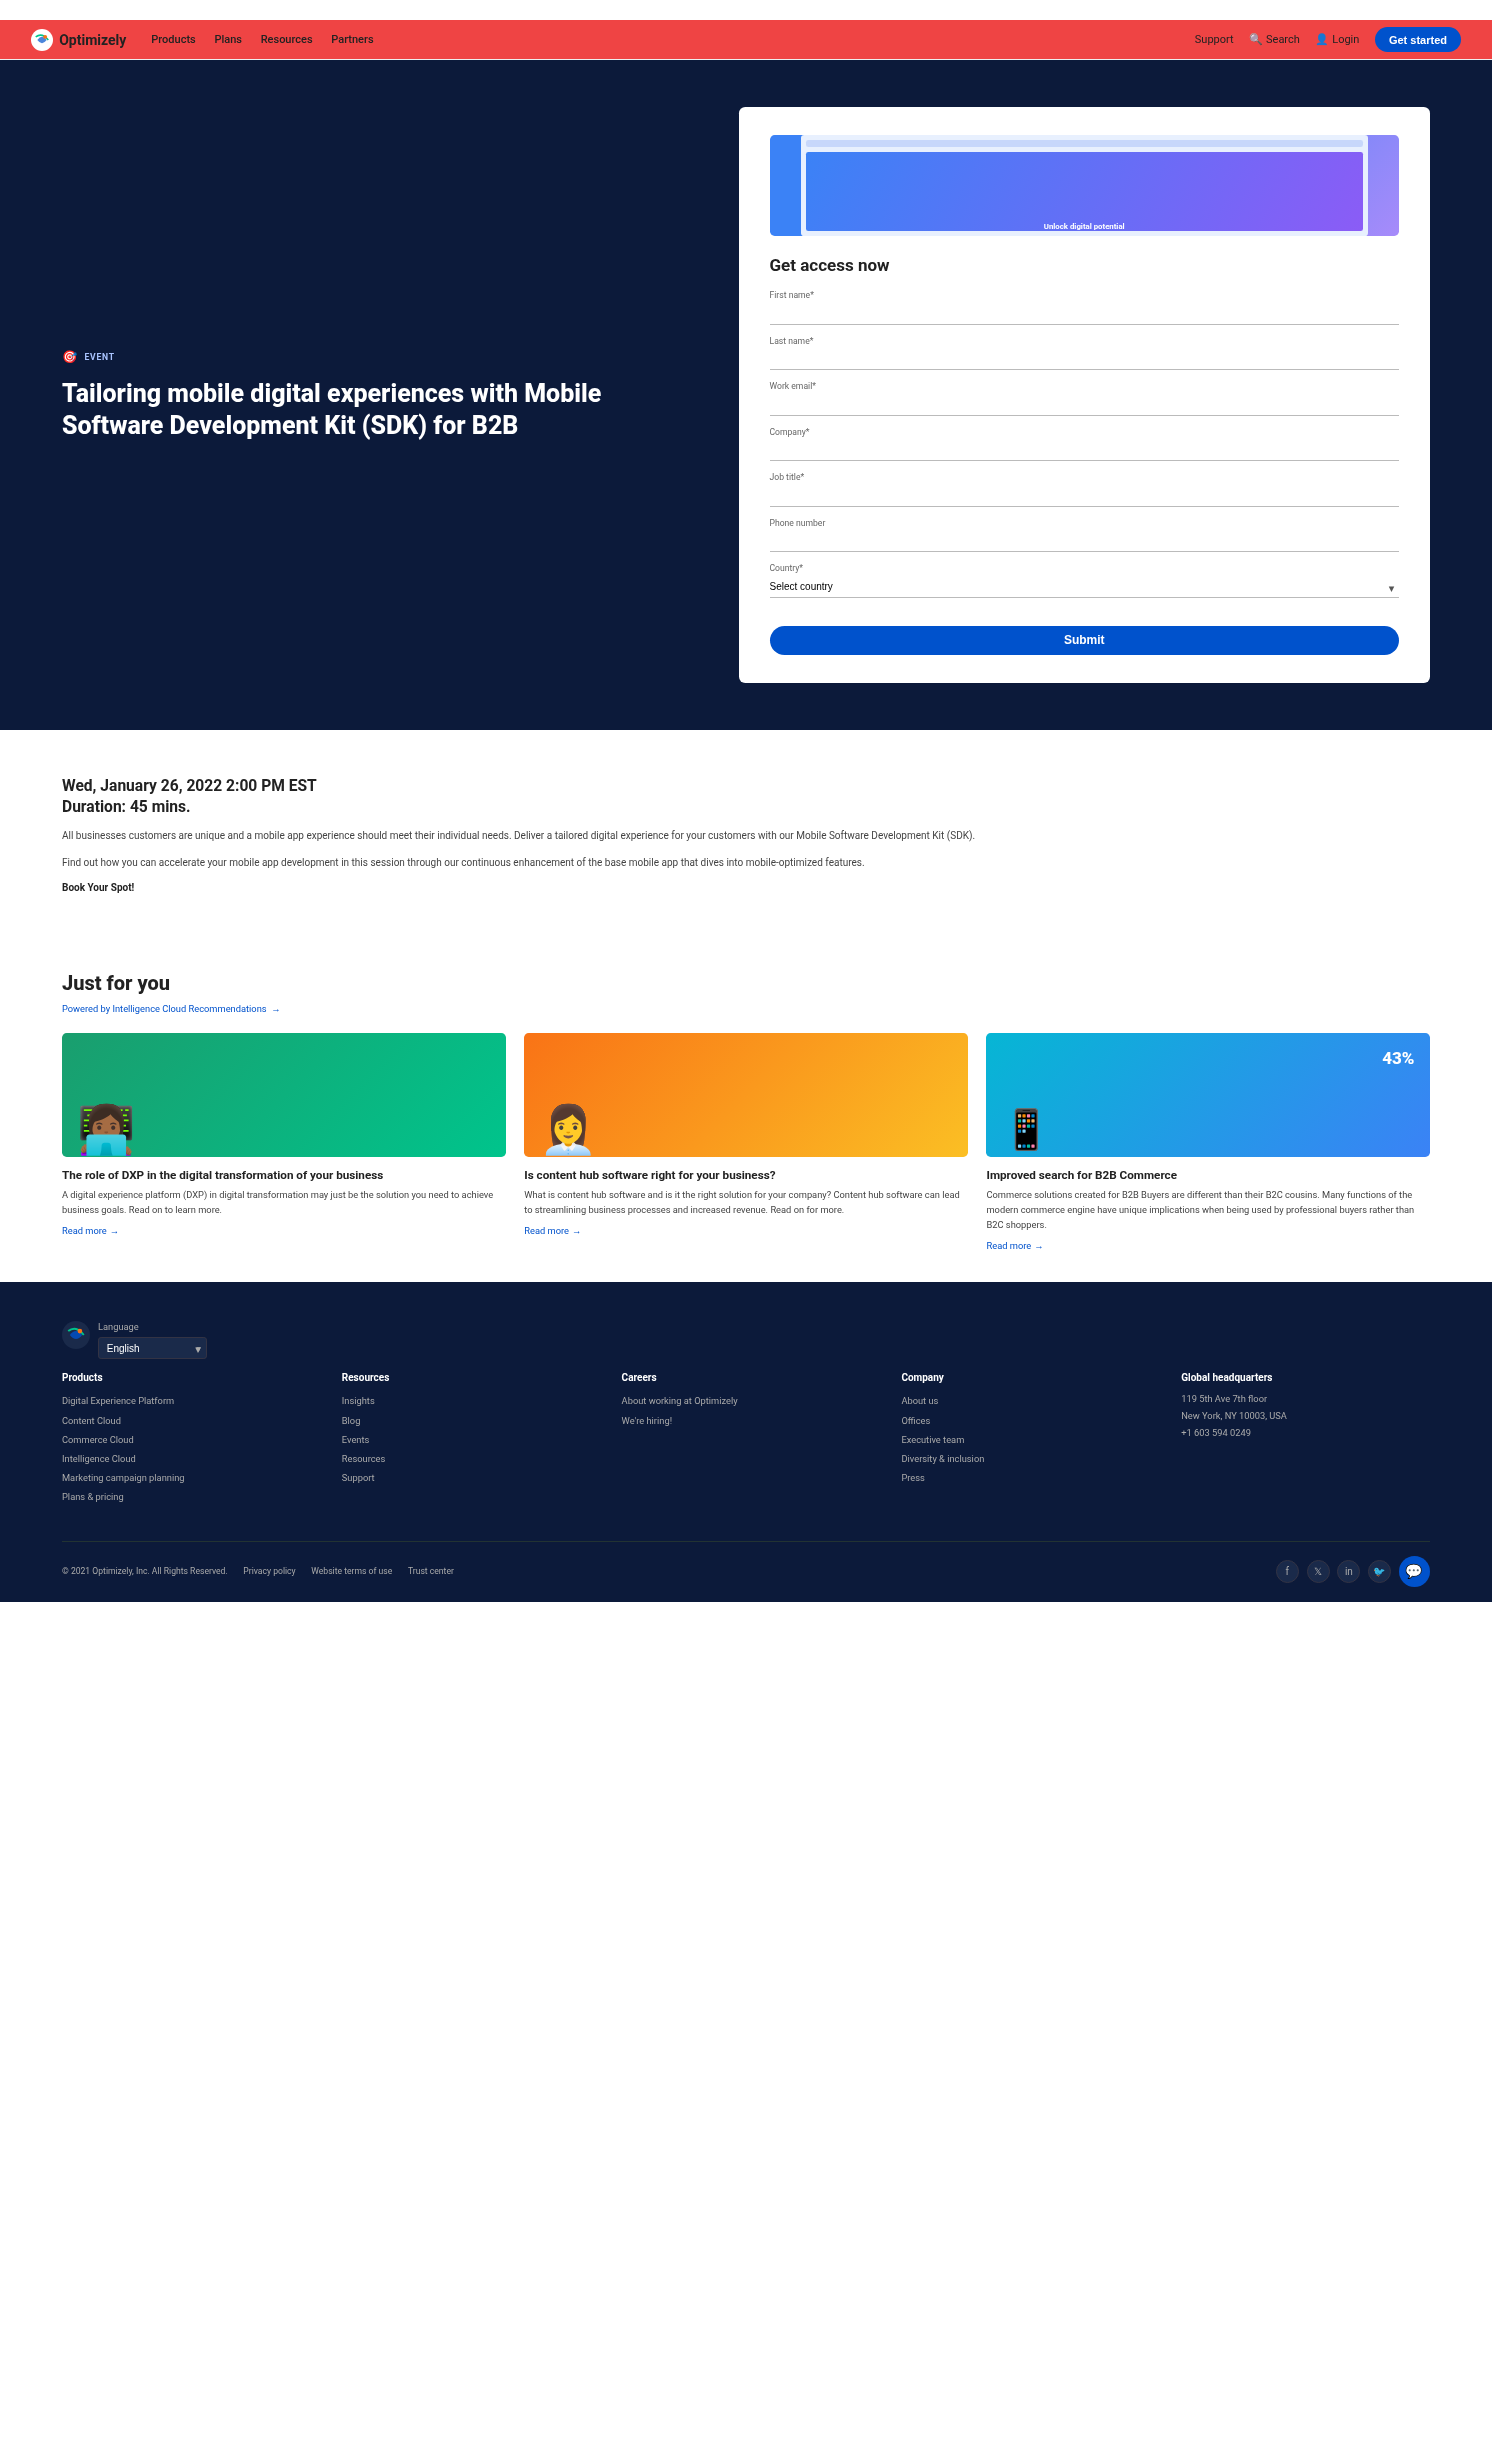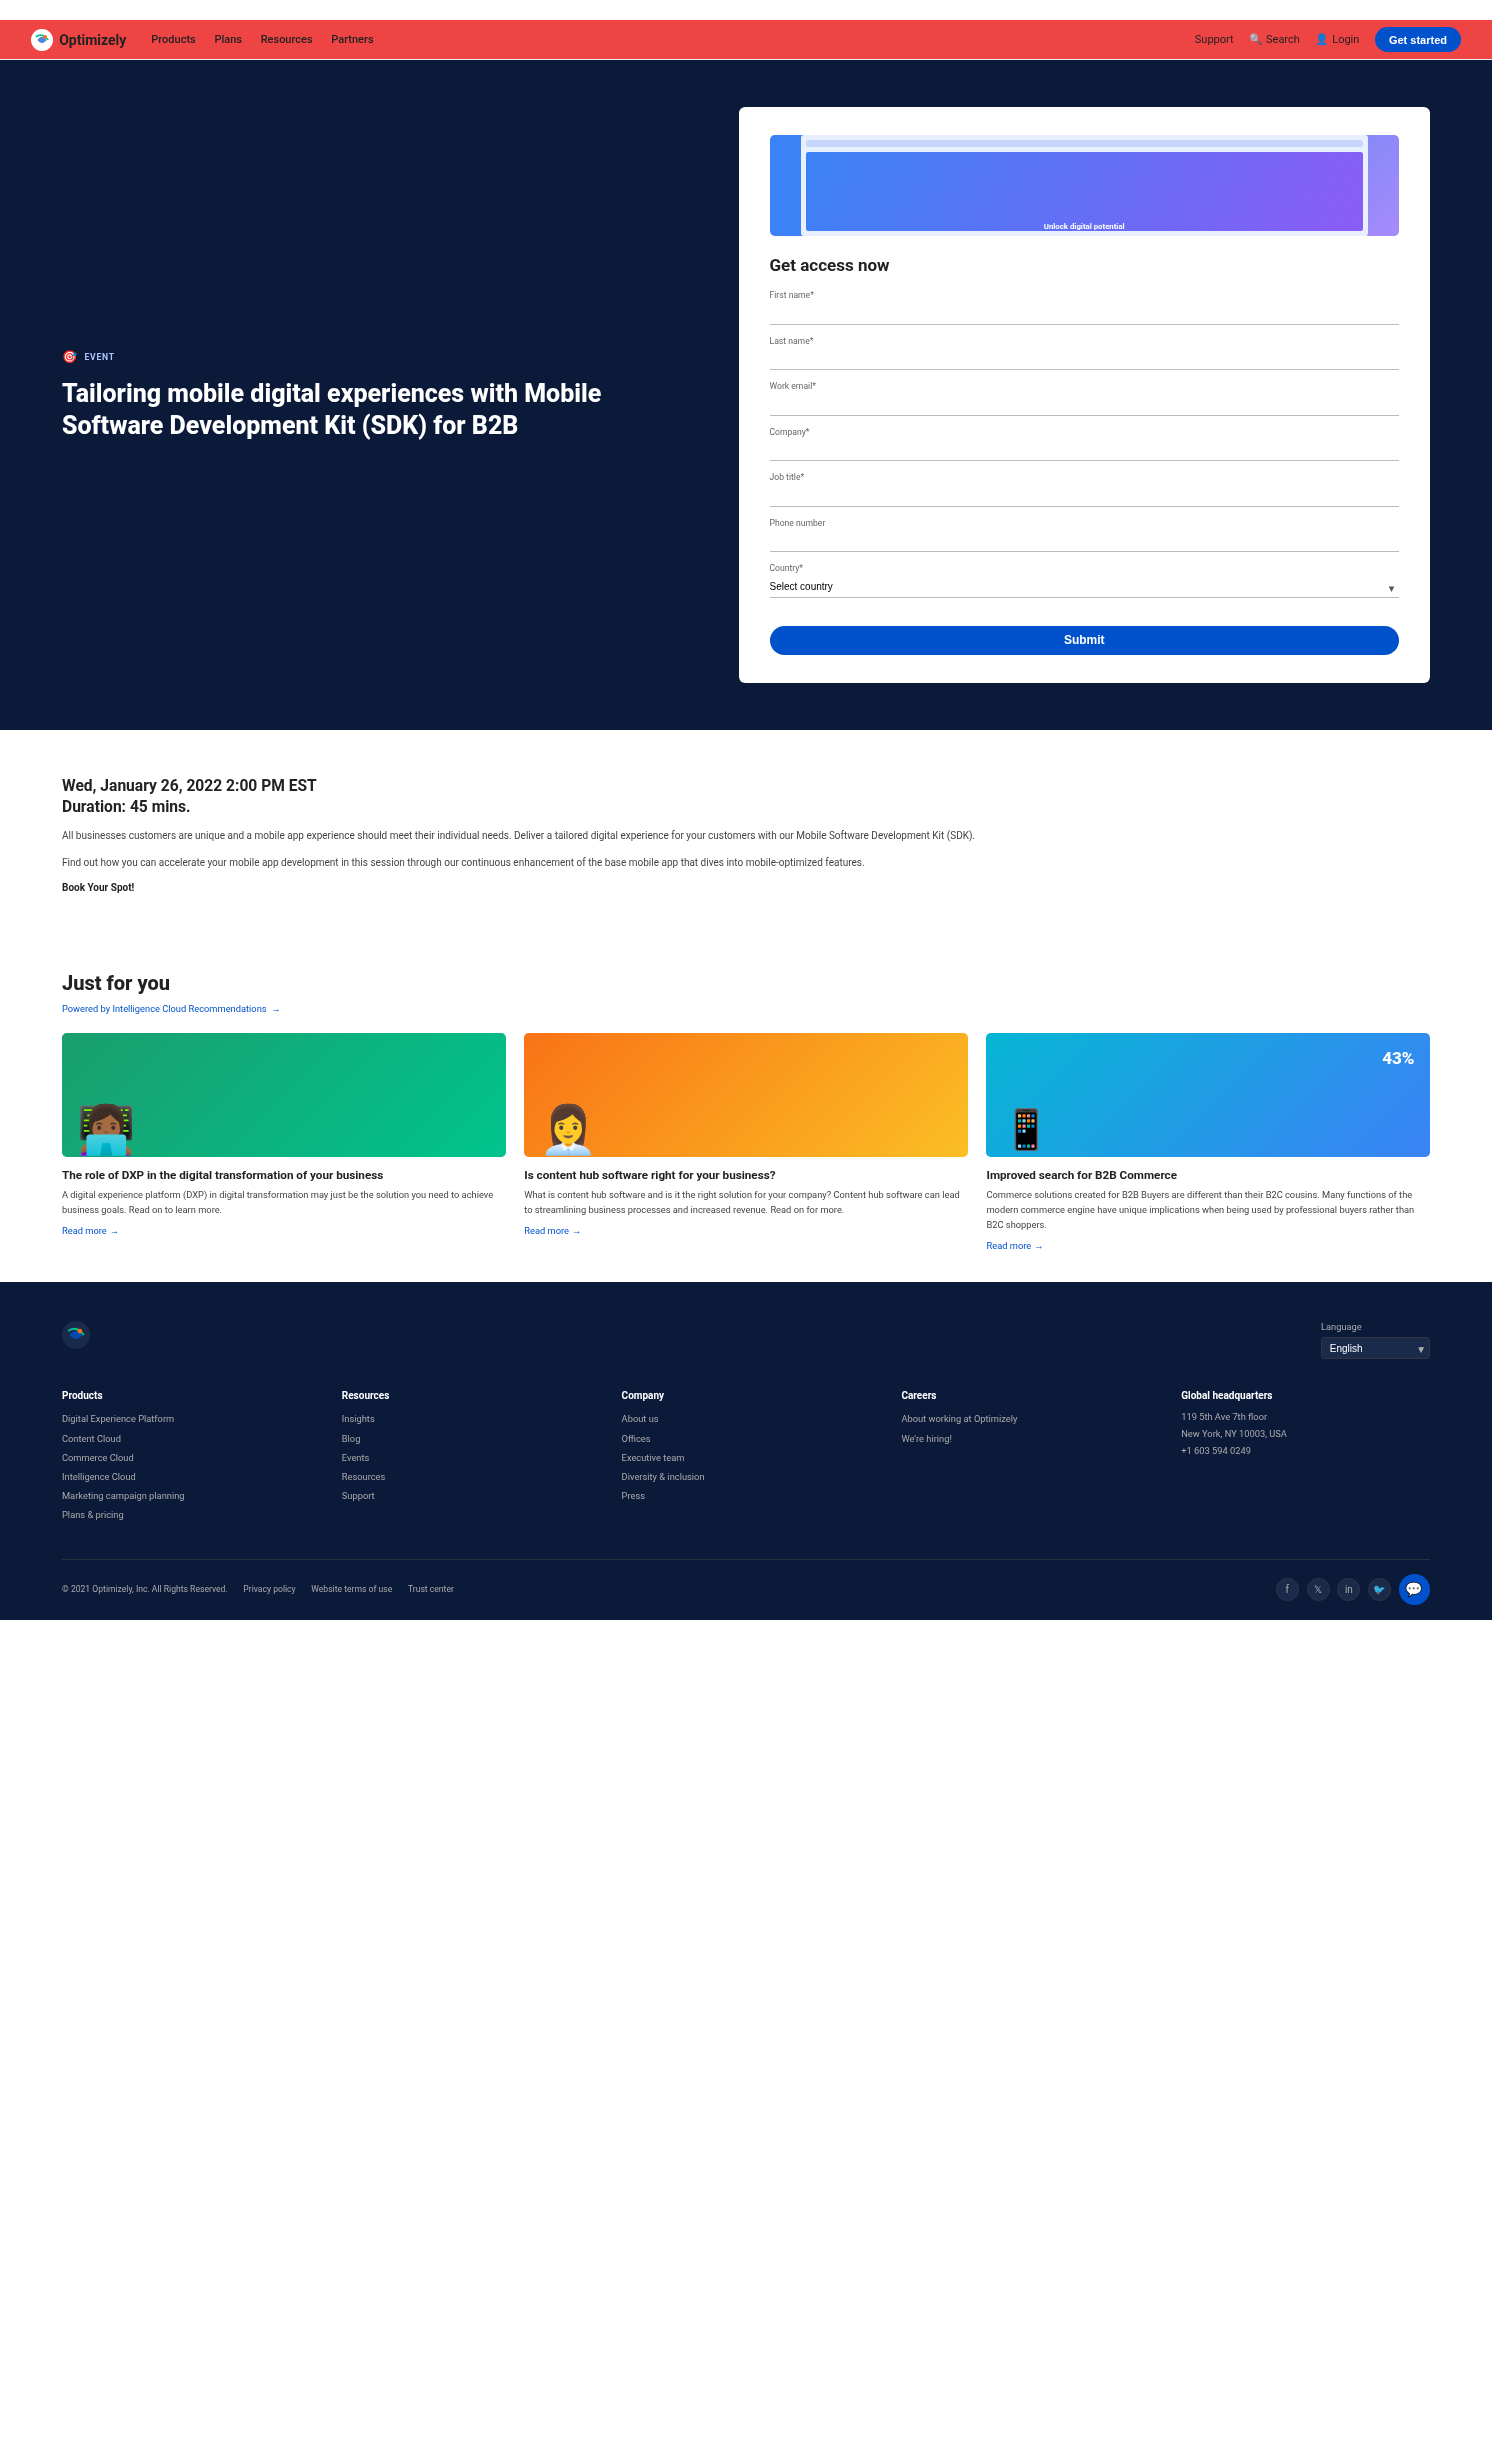--- a/index.html
+++ b/index.html
@@ -88,21 +88,21 @@
     }
     .card-img.green { background: linear-gradient(135deg, #1a9e6e, #00c48c); }
     .card-img.orange { background: linear-gradient(135deg, #f97316, #fbbf24); }
     .card-img.blue { background: linear-gradient(135deg, #06b6d4, #3b82f6); }
     .card h3 { font-size: 11.7px; font-weight: 700; margin-bottom: 6.2px; }
     .card p { font-size: 9.3px; color: #444; line-height: 1.6; margin-bottom: 7.8px; }
     .read-more { color: #0052cc; font-size: 9.3px; display: flex; align-items: center; gap: 3.1px; text-decoration: none; }
 
     
     footer { background: #0c1a3a; color: #ccc; padding: 39px 62px 15.6px; }
-    .footer-top { display: flex; justify-content: space-between; align-items: flex-start; margin-bottom: 31px; gap: 8px; }
+    .footer-top { display: flex; justify-content: flex-start; align-items: flex-start; margin-bottom: 13px; gap: 8px; }
     .footer-logo { width: 28px; height: 28px; }
     .lang-selector { display: flex; flex-direction: column; gap: 4.7px; }
     .lang-label { font-size: 9.3px; color: #aaa; }
     .lang-select {
       background: #1a2a4a; color: #fff; border: 0.8px solid #334;
       padding: 4.7px 23px 4.7px 7.8px; border-radius: 3.1px; font-size: 10px; cursor: pointer;
       appearance: none; width: 109px;
     }
     .lang-wrap { position: relative; }
     .lang-wrap::after { content: '▾'; position: absolute; right: 6.2px; top: 6.2px; color: #aaa; font-size: 9.3px; pointer-events: none; }
@@ -312,31 +312,31 @@
     </div>
     <div class="footer-col">
       <h4>Resources</h4>
       <a href="#">Insights</a>
       <a href="#">Blog</a>
       <a href="#">Events</a>
       <a href="#">Resources</a>
       <a href="#">Support</a>
     </div>
     <div class="footer-col">
+      <h4>Careers</h4>
+      <a href="#">About working at Optimizely</a>
+      <a href="#">We're hiring!</a>
+    </div>
+    <div class="footer-col">
       <h4>Company</h4>
       <a href="#">About us</a>
       <a href="#">Offices</a>
       <a href="#">Executive team</a>
       <a href="#">Diversity &amp; inclusion</a>
       <a href="#">Press</a>
-    </div>
-    <div class="footer-col">
-      <h4>Careers</h4>
-      <a href="#">About working at Optimizely</a>
-      <a href="#">We're hiring!</a>
     </div>
     <div class="footer-col footer-hq">
       <h4>Global headquarters</h4>
       <p>
         <span>119 5th Ave 7th floor</span><br>
         <span>New York, NY 10003, USA</span><br>
         <span>+1 603 594 0249</span>
       </p>
     </div>
   </div>

